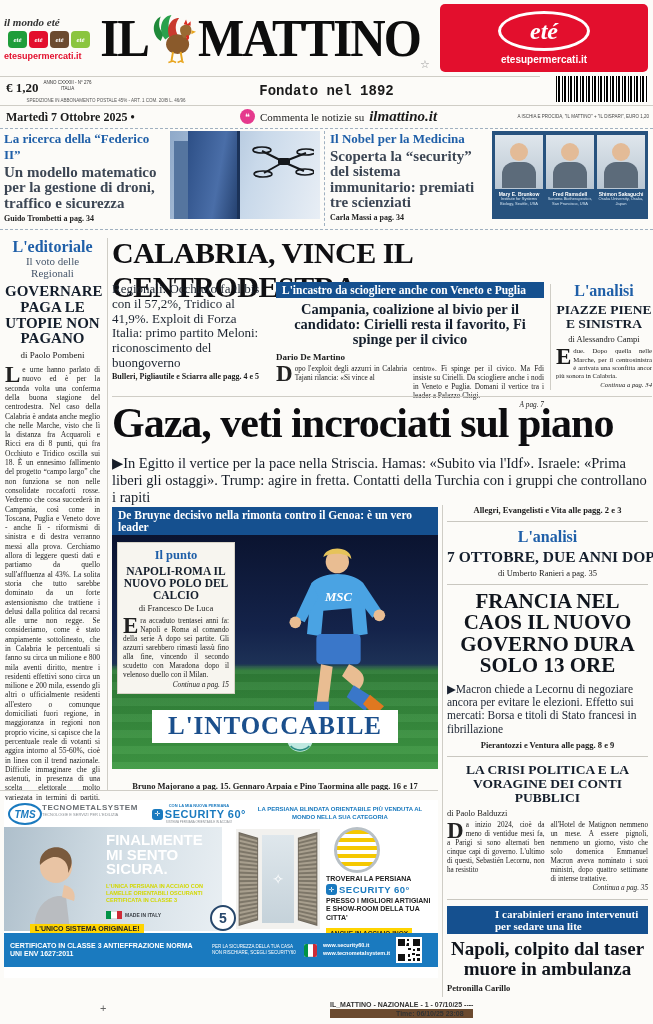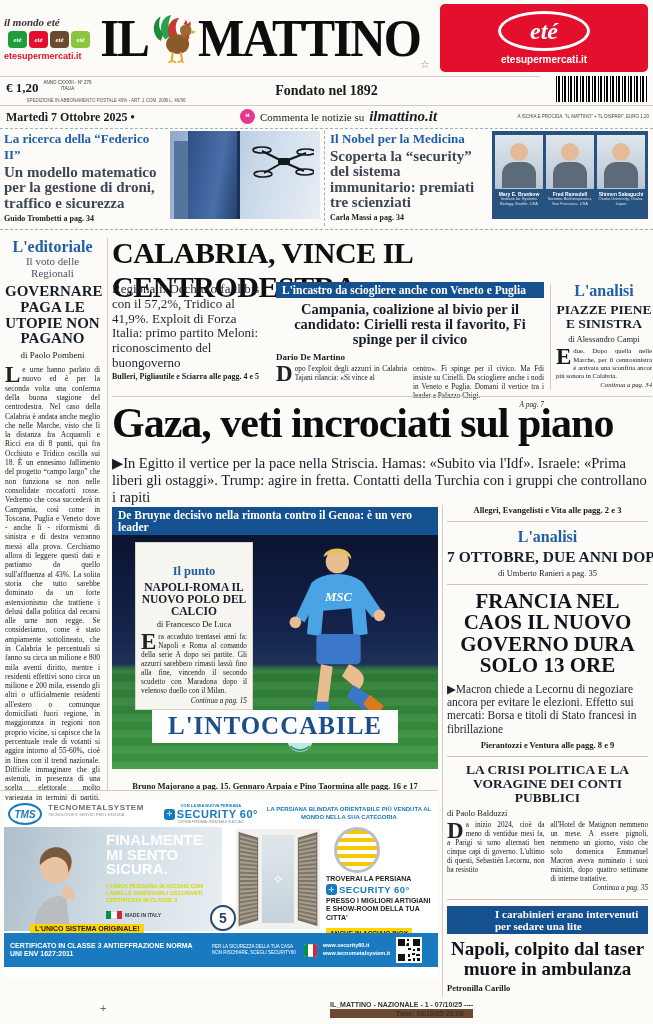--- a/index.html
+++ b/index.html
@@ -28,21 +28,21 @@
   .adR .oval { border:3px solid #fff; border-radius:50%; width:92px; height:40px; display:flex;
                align-items:center; justify-content:center; font-size:24px; font-weight:bold; font-style:italic; }
   .adR .url { font-size:10px; font-weight:bold; font-family:"Liberation Sans",sans-serif; margin-top:3px; }
   .hline { border-top:1px solid #cfcdc6; }
   .dline { border-top:1px dashed #9fb0c0; }
   .price-block { left:6px; top:80px; width:200px;text-align:center; }
   .price-row { display:flex; align-items:flex-start; gap:5px; }
   .price { font-size:13px; font-weight:bold; }
   .ed-info { font-size:4.5px; color:#333; line-height:1.3; font-family:"Liberation Sans",sans-serif; }
   .postal { font-size:4.5px; color:#555; margin-top:2px; font-family:"Liberation Sans",sans-serif; }
-  .founded { left:0; top:83px; width:653px; text-align:center; font-size:14px; font-weight:bold; }
+  .founded { left:0; top:83px; width:653px; text-align:center; font-size:14px; font-weight:bold;font-family:Liberation Mono, monospace; }
   .barcode { left:556px; top:76px; width:92px; height:26px;
              background:repeating-linear-gradient(90deg,#000 0 1px,#fff 1px 2px,#000 2px 4px,#fff 4px 6px); }
   .daterow { left:0; top:108px; width:653px; height:18px; }
   .date { position:absolute; left:6px; top:2px; font-size:12px; font-weight:bold; }
   .comment-wrap { position:absolute; left:240px; top:0; display:flex; align-items:center; gap:5px; }
   .bubble { width:15px; height:15px; border-radius:50%; background:#e5398d; color:#fff; font-size:9px;
             display:flex; align-items:center; justify-content:center; }
   .comment-txt { font-size:11px; }
   .site { font-size:15px; font-weight:bold; font-style:italic; }
   .notice { position:absolute; right:4px; top:6px; font-size:4.5px; color:#444; font-family:"Liberation Sans",sans-serif; }
@@ -100,22 +100,22 @@
   
   .gaza-head { left:112px; top:399px; width:541px; font-size:42px; font-weight:bold; letter-spacing:-1px; color:#0d0d10; }
   .gaza-sum { left:112px; top:455px; width:541px; font-size:14.5px; line-height:1.16; color:#161d28; }
 
   
   .foot { left:112px; top:507px; width:326px; }
   .photo { position:relative; height:234px; overflow:hidden;
            background:linear-gradient(#0b1430 0%,#14234a 40%,#1d3156 55%,#2f7c37 58%,#3f9a44 100%); }
   .pitch-lines { position:absolute; left:0; bottom:0; width:100%; height:44%;
                  background:repeating-linear-gradient(180deg,rgba(255,255,255,0.04) 0 8px,rgba(0,0,0,0.05) 8px 16px); }
-  .punto { position:absolute; left:23px; top:7px; width:118px; background:#f7f5ef; border:1px solid #d8d4c8;
-           padding:21px 5px 4px; }
+  .punto { position:absolute; left:5px; top:7px; width:118px; background:#f7f5ef; border:1px solid #d8d4c8;
+           padding:5px 5px 4px; }
   .punto .sec-label { font-size:12.5px; }
   .punto-title { font-size:11.5px; font-weight:bold; text-align:center; line-height:1.05; margin-top:2px; color:#141e2c; }
   .punto .byline { font-size:8.5px; margin:2px 0 3px; }
   .punto .body-txt { font-size:7.3px; }
   .intocc { position:absolute; left:50%; bottom:26px; transform:translateX(-50%); background:#fff;
             padding:2px 16px 3px; white-space:nowrap; }
   .intocc span { color:#1b4f8c; font-size:25px; font-weight:bold; letter-spacing:1px; }
   .foot-by { text-align:center; font-size:8.5px; font-weight:bold; margin-top:12px; color:#222; }
 
   
@@ -132,21 +132,21 @@
   .com-head .steel { color:#5a7086; }
   .com-title { font-size:13.5px; font-weight:bold; text-align:center; line-height:1.05; margin-top:2px; color:#141e2c; }
   .com-by { font-size:8.5px; margin:3px 0; }
   .com-cols > div { font-size:7.2px; }
   .taser-title { font-size:19px; font-weight:bold; text-align:center; line-height:1.03; margin-top:5px; color:#10151d; }
   .taser-by { font-size:8.5px; font-weight:bold; margin:4px 0 3px; }
   .plus { color:#666; font-size:11px; font-family:"Liberation Sans",sans-serif; }
 
   
   .advert { left:4px; top:800px; width:434px; height:178px; background:#fff; font-family:"Liberation Sans",sans-serif; }
-  .ad-top { display:flex; align-items:flex-start; padding:3px 4px 2px; gap:6px; }
+  .ad-top { display:flex; align-items:flex-start; padding:3px 4px 2px; }
   .tms-oval { border:2px solid #1a7abf; border-radius:50%; width:34px; height:22px; display:flex; align-items:center;
               justify-content:center; color:#1a7abf; font-weight:bold; font-style:italic; font-size:10px; flex:0 0 auto; }
   .tms-name { font-size:8px; font-weight:bold; color:#6a6f74; letter-spacing:0.5px; }
   .tms-sub { font-size:4px; color:#8a8f94; }
   .sec60 { text-align:center; flex:0 0 auto; margin-left:14px; }
   .sec60 .k { font-size:4px; color:#1a7abf; font-weight:bold; }
   .sec60-logo { display:flex; align-items:center; gap:2px; justify-content:center; }
   .shield { width:11px; height:11px; background:#1a7abf; border-radius:3px; color:#fff; font-size:7px;
             display:flex; align-items:center; justify-content:center; }
   .sec60-logo .n { color:#1a7abf; font-weight:bold; font-size:11px; letter-spacing:0.5px; }

